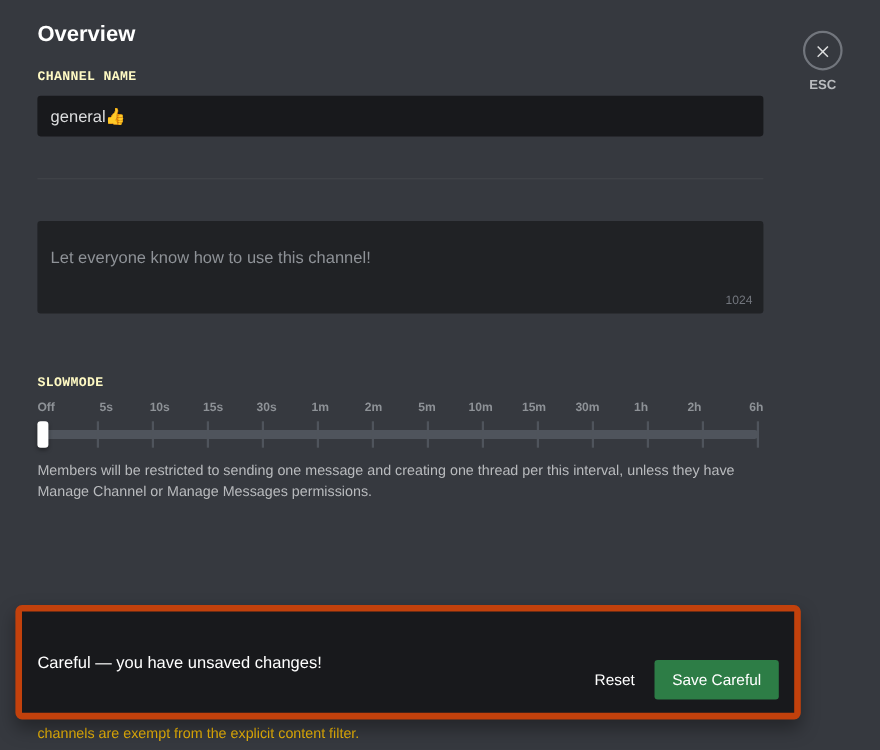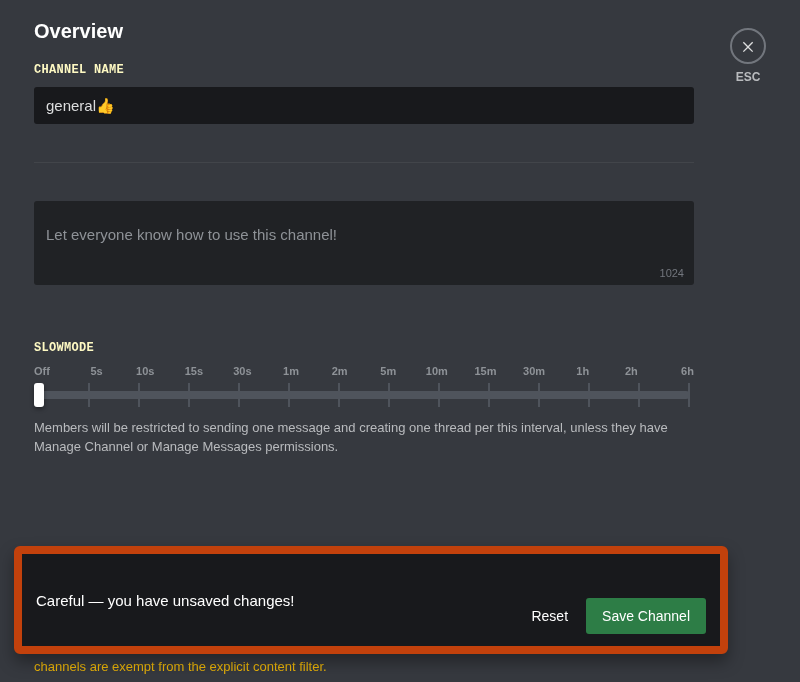--- a/index.html
+++ b/index.html
@@ -139,21 +139,21 @@
     font-size: 13px;
     line-height: 1.45;
     margin-top: 14px;
     width: 660px;
   }
   .toast {
     position: absolute;
     left: 14px;
     right: 72px;
     bottom: 28px;
-    border: 8px solid #c2410c;
+    border: 6px solid #c2410c;
     background: #18191c;
     border-radius: 6px;
     padding: 12px 14px;
     display: flex;
     align-items: center;
     justify-content: space-between;
     box-shadow: 0 8px 16px rgba(0,0,0,.35);
   }
   .toast-msg { color: #ffffff; font-size: 15px; font-weight: 500; }
   .toast-actions { display: flex; align-items: center; gap: 18px; margin-top: 32px; }
@@ -246,15 +246,15 @@
     <div class="help-text">Members will be restricted to sending one message and creating one thread per this interval, unless they have Manage Channel or Manage Messages permissions.</div>
   </div>
 </div>
 
 <div class="bg-detail">channels are exempt from the explicit content filter.</div>
 
 <div class="toast">
   <div class="toast-msg">Careful — you have unsaved changes!</div>
   <div class="toast-actions">
     <span class="reset-link">Reset</span>
-    <button class="save-btn">Save Channel</button>
+    <button class="save-btn">Save Careful</button>
   </div>
 </div>
 
 </body></html>

